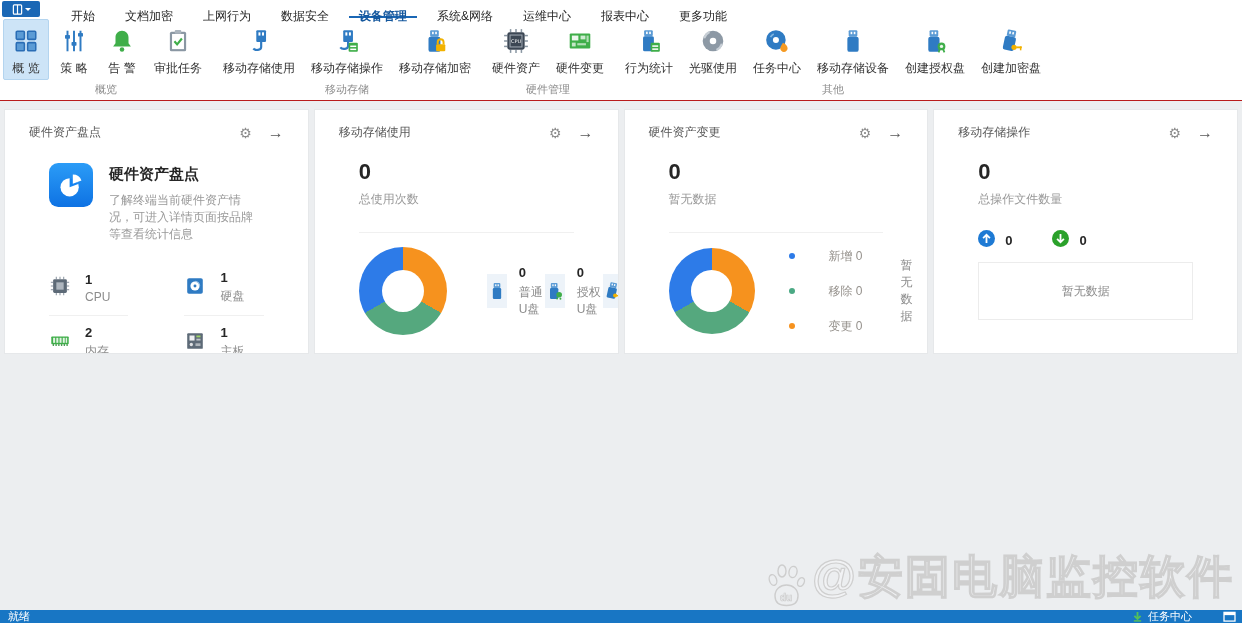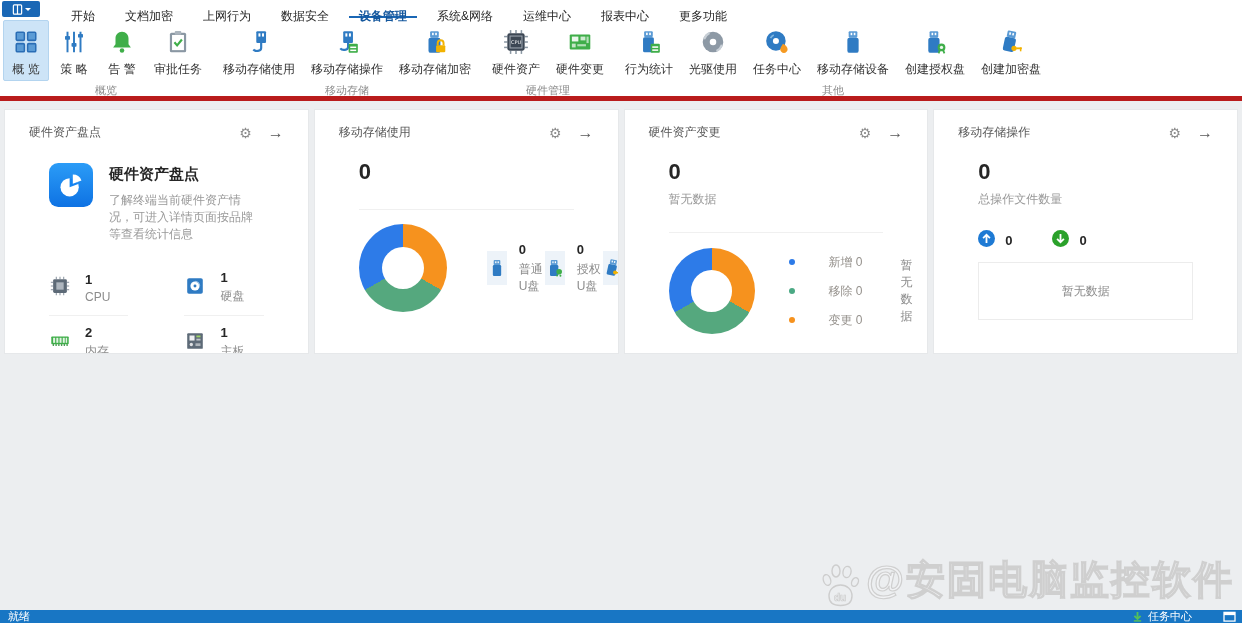--- a/index.html
+++ b/index.html
@@ -8,21 +8,21 @@
 
   
   .menubar { height:18px; background:#fff; display:flex; align-items:center; }
   .appbtn { width:38px; height:16px; margin:1px 0 1px 2px; background:#1a67b5; border-radius:2px; display:flex; align-items:center; justify-content:center; gap:2px; cursor:pointer; }
   .appbtn svg { display:block; }
   .tabs { display:flex; height:18px; margin-left:16px; }
   .tab { padding:8px 10px; margin:0 5px; line-height:16px; height:18px; color:#262626; cursor:pointer; white-space:nowrap; }
   .tab.active { color:#14579d; border-bottom:2px solid #1a67b5; font-weight:bold; }
 
   
-  .ribbon { height:83px; background:#fff; border-bottom:5px solid #b91c1c; display:flex; align-items:flex-start; }
+  .ribbon { height:83px; background:#fff; border-bottom:1px solid #b91c1c; display:flex; align-items:center; }
   .rgroup { display:flex; flex-direction:column; padding:2px 2px 0 2px; }
   .ritems { display:flex; flex:1; align-items:flex-start; }
   .ritem { display:flex; flex-direction:column; align-items:center; padding:5px 6px 2px; margin:0 1px; min-width:46px; cursor:pointer; border:1px solid transparent; border-radius:2px; }
   .ritem.active { background:#cde4f7; border-color:#b3d4ef; }
   .ricon { width:30px; height:32px; display:flex; align-items:center; justify-content:center; }
   .rlabel { margin-top:3px; color:#333; white-space:nowrap; font-size:12px; }
   .rgroup-label { text-align:center; color:#8c8c8c; font-size:11px; padding:2px 0 4px; }
   .rsep { width:1px; background:#e4e6e8; margin:2px 0; }
 
   
@@ -56,21 +56,21 @@
 
   .usage-row { display:flex; align-items:center; margin-top:14px; }
   .usage-stats { flex:1; display:flex; justify-content:space-around; padding-left:40px; }
   .ustat { display:flex; gap:12px; align-items:center; }
   .ustat-icon { width:34px; height:34px; background:#edf3f9; display:flex; align-items:center; justify-content:center; }
   .ustat .num { font-weight:bold; color:#262626; font-size:13px; }
   .ustat .lbl { color:#8c8c8c; margin-top:4px; }
 
   
   .chg-row { display:flex; align-items:center; margin-top:12px; }
-  .legend { margin-left:34px; display:flex; flex-direction:column; gap:12px;text-align:right; }
+  .legend { margin-left:34px; display:flex; flex-direction:column; gap:18px;text-align:right; }
   .litem { display:flex; align-items:center; gap:34px; }
   .ldot { width:6px; height:6px; border-radius:50%; flex:none; }
   .ltext { color:#95918c; font-size:12px; white-space:nowrap; }
   .vsep { width:1px; height:92px; background:#ededed; margin-left:38px; }
   .empty-side { flex:1; text-align:center; color:#8c8c8c; }
 
   
   .ops-arrows { display:flex; align-items:center; gap:14px; margin-top:22px; }
   .ops-arrows .grp { display:flex; align-items:center; gap:10px; margin-right:26px; }
   .ops-arrows .num { font-weight:bold; color:#262626; font-size:13px; }
@@ -78,21 +78,21 @@
 
   
   .statusbar { position:absolute; left:0; right:0; bottom:0; height:13px; background:#1876c4; color:#fff; display:flex; align-items:center; font-size:11px; }
   .status-left { margin-left:8px; }
   .status-right { margin-left:auto; display:flex; align-items:center; gap:5px; margin-right:6px; }
   .taskcenter { display:flex; align-items:center; gap:5px; cursor:pointer; }
   .winicon { margin-left:26px; cursor:pointer; display:flex; }
 
   
   .watermark { position:absolute; right:8px; bottom:16px; display:flex; align-items:flex-end; gap:6px; z-index:20; pointer-events:none; }
-  .wm-text { font-size:39px; font-weight:bold; letter-spacing:2px; color:rgba(255,255,255,0.25); -webkit-text-stroke:1.2px #cfcfcf; white-space:nowrap; }
+  .wm-text { font-size:45px; font-weight:bold; letter-spacing:2px; color:rgba(255,255,255,0.25); -webkit-text-stroke:1.2px #cfcfcf; white-space:nowrap; }
 </style>
 </head>
 <body>
 
 <div class="menubar">
   <div class="appbtn">
     <svg width="11" height="11" viewBox="0 0 12 12">
         <rect x="1.5" y="1" width="9" height="10" rx="1" fill="none" stroke="#fff" stroke-width="1.3"></rect>
         <line x1="6" y1="1" x2="6" y2="11" stroke="#fff" stroke-width="1.3"></line>
       </svg>
@@ -463,20 +463,21 @@
   <div class="card">
     <div class="card-head">
       <span class="card-title">移动存储使用</span>
       <span class="card-tools">
         <span class="gear">⚙</span>
         <span class="goto">→</span>
       </span>
     </div>
     <div class="card-body">
       <div class="bignum">0</div>
+      <div class="biglbl">总使用次数</div>
       <div class="hline"></div>
       <div class="usage-row">
         <div class="donut" style="width: 88px; height: 88px; background: conic-gradient(rgb(246, 146, 30) 0deg, rgb(246, 146, 30) 120deg, rgb(85, 168, 126) 120deg, rgb(85, 168, 126) 240deg, rgb(45, 123, 232) 240deg, rgb(45, 123, 232) 360deg);"></div>
         <div class="usage-stats">
           <div class="ustat">
             <span class="ustat-icon">
                 <svg width="20" height="20" viewBox="0 0 24 24">
                   <rect x="8" y="2.5" width="8" height="6" rx="1" fill="#5b9bd5"></rect>
                   <rect x="9.8" y="4" width="1.5" height="2.2" fill="#fff"></rect>
                   <rect x="12.7" y="4" width="1.5" height="2.2" fill="#fff"></rect>

